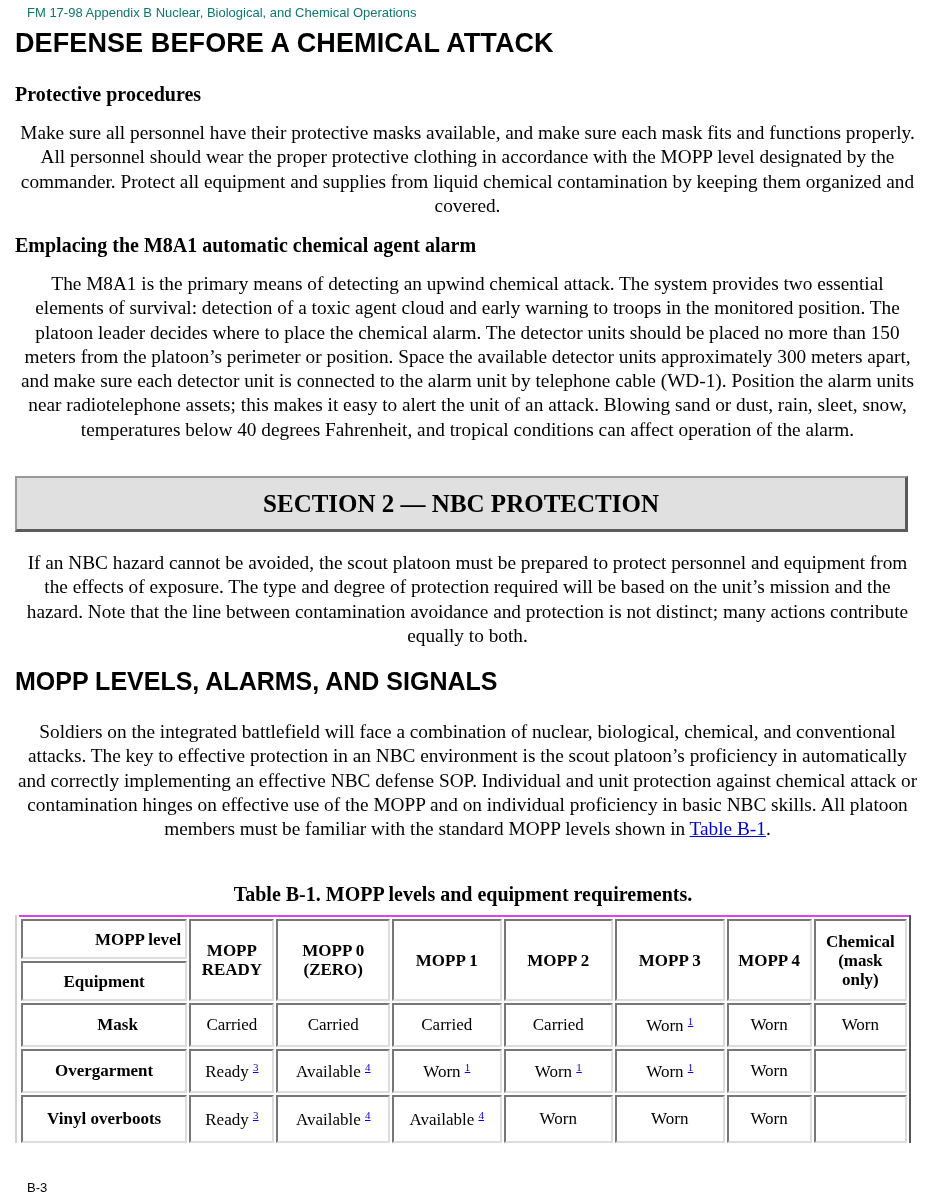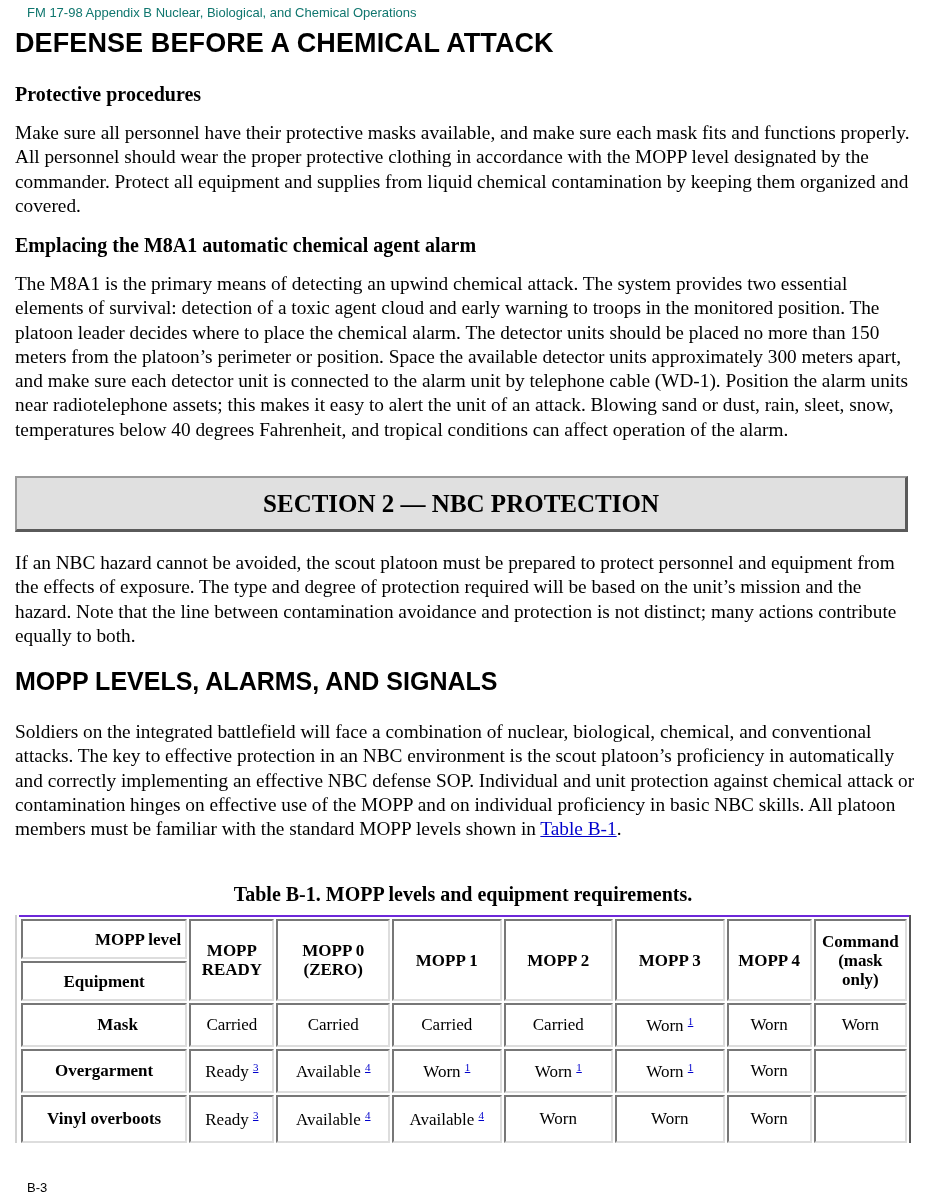--- a/index.html
+++ b/index.html
@@ -14,21 +14,21 @@
   .h1 {
     position: absolute; left: 15px; top: 28px; margin: 0;
     font-family: "Liberation Sans", sans-serif; font-weight: bold; font-size: 27px; letter-spacing: 0.1px;
   }
   .h3 {
     position: absolute; left: 15px; margin: 0;
     font-family: "Liberation Serif", serif; font-weight: bold; font-size: 20px;
   }
   .para {
     position: absolute; left: 15px; width: 905px; margin: 0;
-    font-size: 19.3px; line-height: 24.3px;
+    font-size: 19.3px; line-height: 24.3px; text-align: center;
   }
   .section-box {
     position: absolute; left: 15px; top: 476px; width: 893px; height: 56px;
     background: #e0e0e0; box-sizing: border-box;
     border-top: 2px solid #9a9a9a; border-left: 2px solid #9a9a9a;
     border-right: 3px solid #5a5a5a; border-bottom: 3px solid #5a5a5a;
     display: flex; align-items: center; justify-content: center;
   }
   .section-title {
     font-weight: bold; font-size: 25px; font-family: "Liberation Serif", serif;
@@ -41,21 +41,21 @@
   .table-caption {
     position: absolute; left: 0; width: 926px; top: 883px; text-align: center;
     font-weight: bold; font-size: 20px;
   }
   .table-wrap {
     position: absolute; left: 15px; top: 915px; width: 896px; height: 228px;
     border-right: 2px solid #555; border-left: 2px solid #d0d0d0; box-sizing: border-box;
   }
   table.mopp {
     position: absolute; left: 2px; top: 0; border-collapse: separate; border-spacing: 2px;
-    width: 890px; border-top: 2px solid #6d28d9;
+    width: 890px; border-top: 2px solid #d946ef;
   }
   table.mopp td {
     border-top: 2px solid #777; border-left: 2px solid #777;
     border-right: 2px solid #ddd; border-bottom: 2px solid #ddd;
     text-align: center; font-size: 17px; padding: 0 4px;
   }
   table.mopp .hdr { font-weight: bold; font-size: 17px; line-height: 19px; }
   table.mopp .rowhead { font-weight: bold; }
   sup.fn { font-size: 11px; vertical-align: 6px; }
   sup.fn a { color: #0000cc; text-decoration: underline; }
@@ -95,21 +95,21 @@
   <table class="mopp">
     <tbody id="mopp-tbody">
       <tr>
         <td class="hdr corner-top" style="width:152px">MOPP level</td>
         <td class="hdr" rowspan="2" style="width:72px">MOPP READY</td>
         <td class="hdr" rowspan="2" style="width:100px">MOPP 0 (ZERO)</td>
         <td class="hdr" rowspan="2" style="width:96px">MOPP 1</td>
         <td class="hdr" rowspan="2" style="width:96px">MOPP 2</td>
         <td class="hdr" rowspan="2" style="width:96px">MOPP 3</td>
         <td class="hdr" rowspan="2" style="width:72px">MOPP 4</td>
-        <td class="hdr" rowspan="2" style="width:80px">Command (mask only)</td>
+        <td class="hdr" rowspan="2" style="width:80px">Chemical (mask only)</td>
       </tr>
       <tr>
         <td class="hdr corner-bot">Equipment</td>
       </tr>
     <tr>
           <td class="rowhead" style="height: 40px; padding-left: 31px;">Mask</td>
           <td><span>Carried</span></td>
           <td><span>Carried</span></td>
           <td><span>Carried</span></td>
           <td><span>Carried</span></td>

